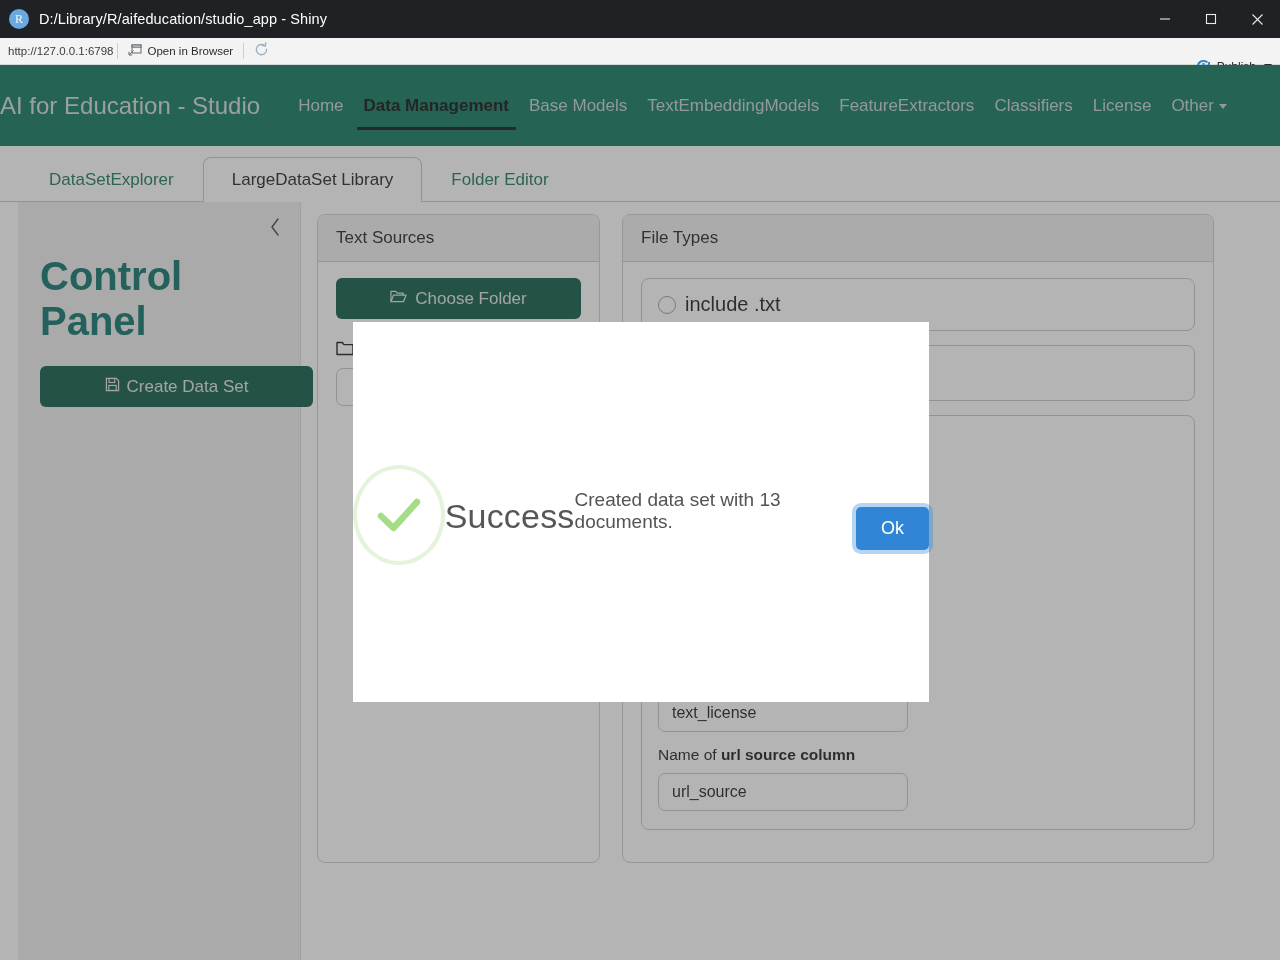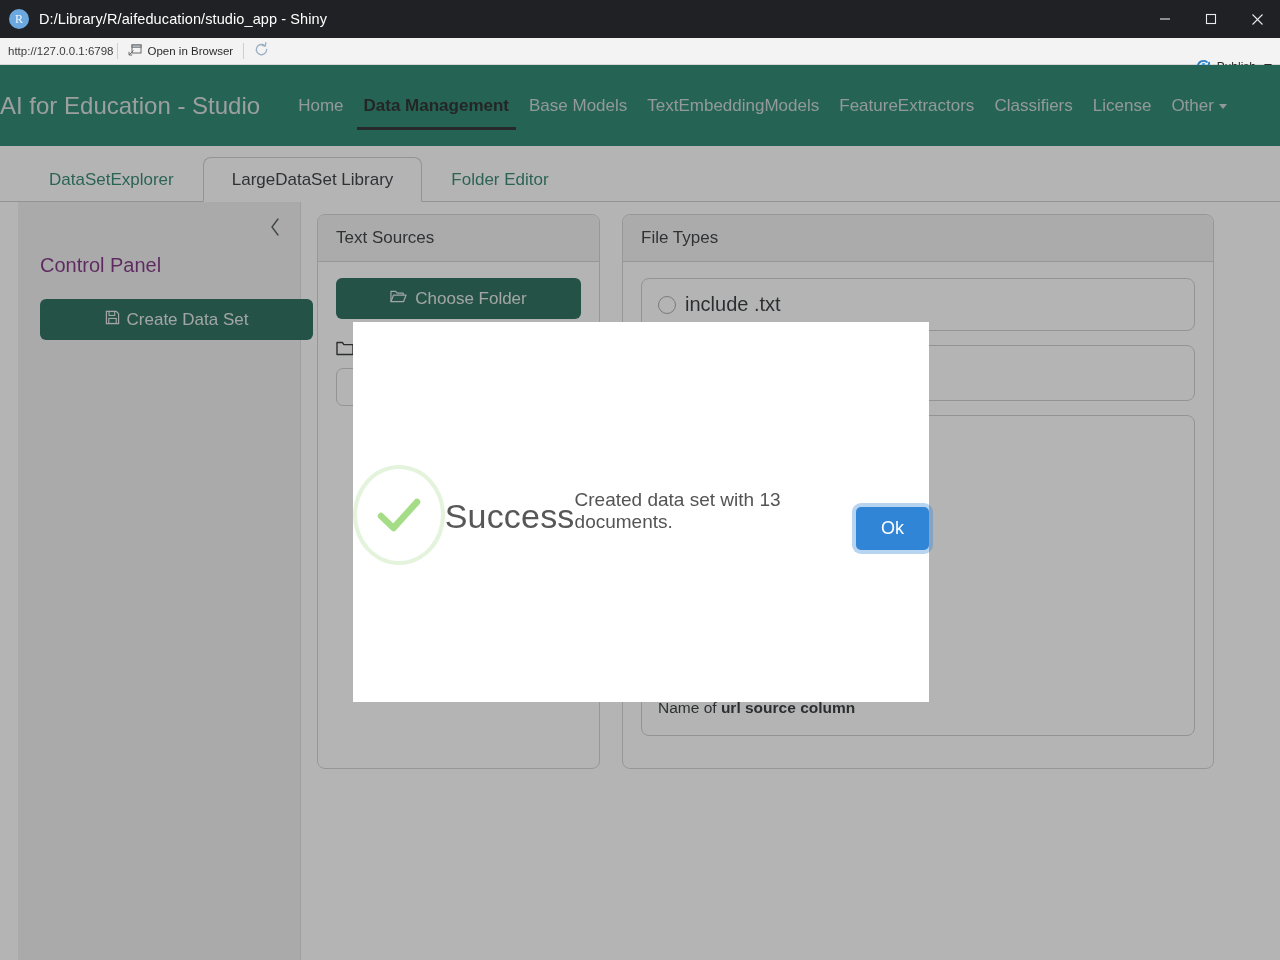--- a/index.html
+++ b/index.html
@@ -176,25 +176,25 @@
     position: relative;
   }
   #sidebar-collapse-btn {
     position: absolute;
     right: 14px; top: 12px;
     width: 22px; height: 26px;
     display: flex; align-items: center; justify-content: center;
     color: #44484b;
   }
   #control-panel-title {
-    font-size: 20px;
-    color: #701a75;
+    font-size: 40px;
+    color: #0f766e;
     margin-top: 40px;
     margin-bottom: 22px;
-    font-weight: normal;
+    font-weight: bold;
   }
   #create-dataset-btn {
     width: 273px;
     height: 41px;
     background: #115c4a;
     color: #dfe6e4;
     border: none;
     border-radius: 6px;
     font-size: 17px;
     display: flex; align-items: center; justify-content: center;
@@ -492,26 +492,28 @@
                 <div class="field-label">
                   <span>Name of </span><b>url license column</b>
                 </div>
                 <input class="text-input" type="text" value="url_license" style="">
               </div>
 
               <div class="field">
                 <div class="field-label">
                   <span>Name of </span><b>text license column</b>
                 </div>
+                <input class="text-input" type="text" value="text_license" style="">
               </div>
 
               <div class="field">
                 <div class="field-label">
                   <span>Name of </span><b>url source column</b>
                 </div>
+                <input class="text-input" type="text" value="url_source" style="">
               </div>
 
             </div>
           </div>
 
         </div>
       </div>
 
     </div>
   </div>

